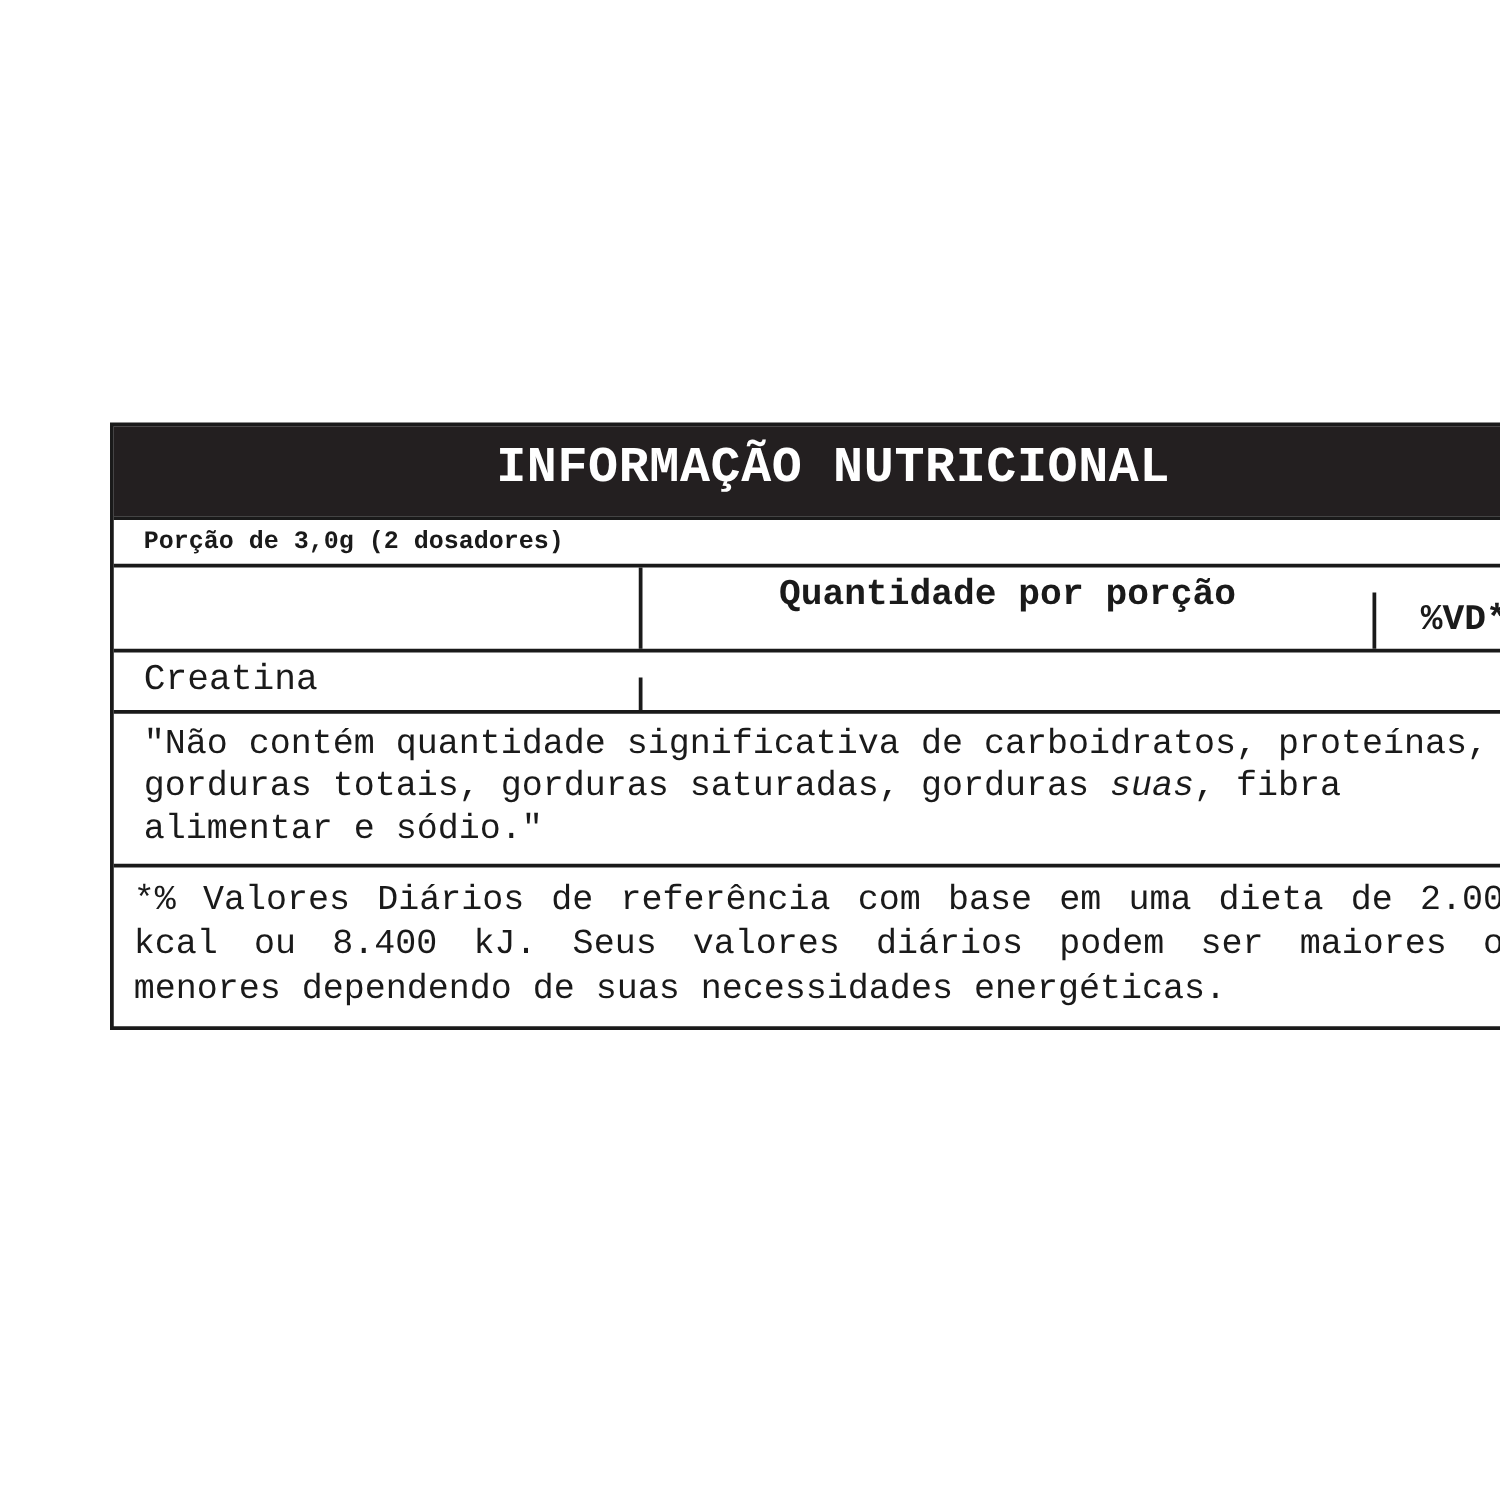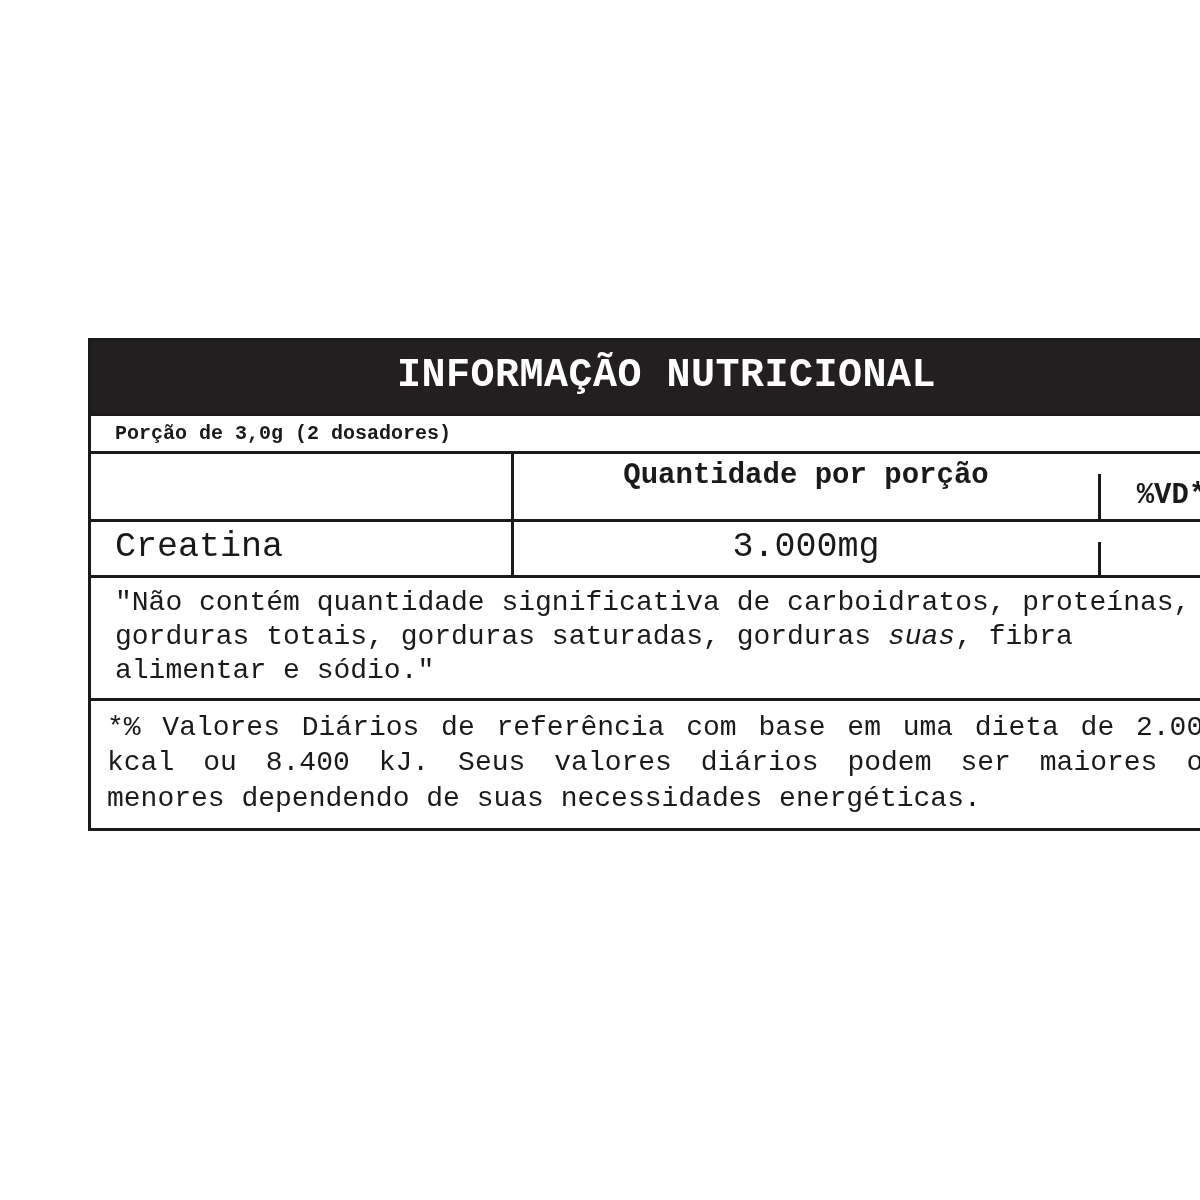--- a/index.html
+++ b/index.html
@@ -86,21 +86,21 @@
     text-align: center;
     border-left: 3px solid #1a1a1a;
     margin-top: 20px;
   }
 
   .nt-colheader .nt-cell {
     font-size: 29px;
     font-weight: bold;
   }
   .nt-item .nt-cell {
-    font-size: 35px;
+    font-size: 29px;
     font-weight: normal;
   }
   .nt-item .col-amount {
     font-weight: normal;
   }
 
   
   .nt-note {
     border-top: 3px solid #1a1a1a;
     font-size: 28px;
@@ -135,21 +135,20 @@
     <div class="nt-serving">Porção de 3,0g (2 dosadores)</div>
 
     <div class="nt-row nt-colheader">
       <div class="nt-cell col-name"></div>
       <div class="nt-cell col-amount">Quantidade por porção</div>
       <div class="nt-cell col-vd">%VD*</div>
     </div>
 
     <div class="nt-row nt-item">
       <div class="nt-cell col-name">Creatina</div>
-      <div class="nt-cell col-amount">3.000mg</div>
       <div class="nt-cell col-vd"></div>
     </div>
 
     <div class="nt-note">
       <span>"Não contém quantidade significativa de carboidratos, proteínas, gorduras totais, gorduras saturadas, gorduras </span><span class="ital">suas</span><span>, fibra alimentar e sódio."</span>
     </div>
 
     <div class="nt-footnote">
       <span>*% Valores Diários de referência com base em uma dieta de 2.000 kcal ou 8.400 kJ. Seus valores diários podem ser maiores ou menores dependendo de suas necessidades energéticas.</span>
     </div>

